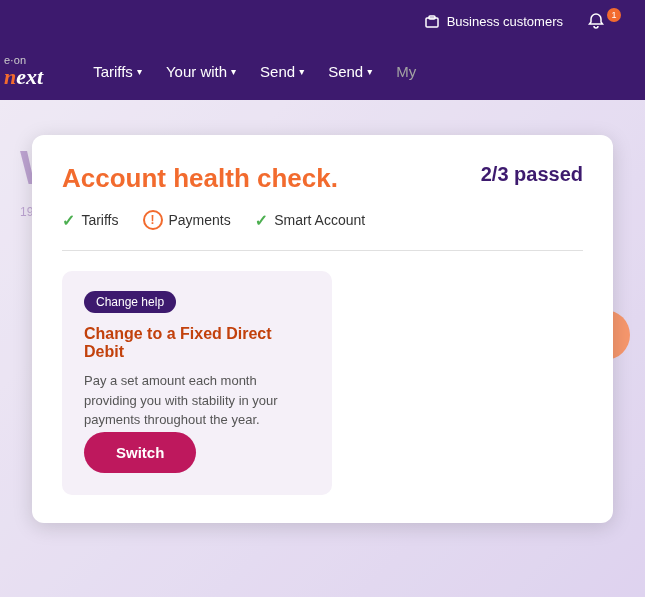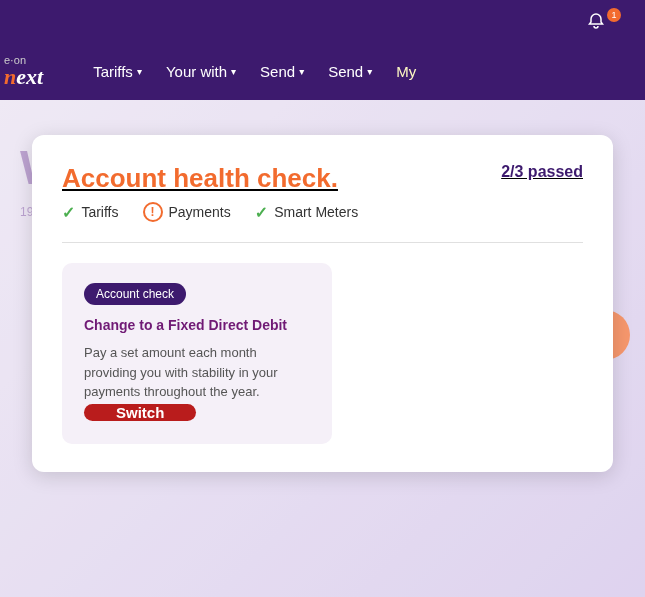--- a/index.html
+++ b/index.html
@@ -78,21 +78,21 @@
       color: white;
       font-size: 15px;
       padding: 8px 10px;
       cursor: pointer;
     }
     .chevron {
       font-size: 10px;
       color: white;
     }
     .nav-my {
-      color: #fef9c3;
+      color: #a3a3a3;
       font-size: 15px;
       padding: 8px 10px;
       cursor: pointer;
     }
 
     
     .page-bg {
       background: linear-gradient(135deg, #e8e0f0 0%, #d0c0e8 100%);
       position: absolute;
       top: 100px;
@@ -169,32 +169,31 @@
       border-radius: 12px;
       padding: 28px 30px 28px 30px;
       z-index: 10;
       box-shadow: 0 4px 20px rgba(0,0,0,0.15);
     }
 
     .modal-header {
       display: flex;
       justify-content: space-between;
       align-items: flex-start;
-      margin-bottom: 8px;
-      text-decoration: underline;
+      margin-bottom: 16px;
     }
 
     .modal-title {
       font-size: 26px;
       font-weight: bold;
       color: #f26b2e;
     }
 
     .modal-score {
-      font-size: 16px;
+      font-size: 20px;
       font-weight: bold;
       color: #3d1a6e;
       text-align: right;
     }
 
     .modal-checks {
       display: flex;
       gap: 24px;
       align-items: center;
       margin-bottom: 0;
@@ -247,38 +246,38 @@
       background-color: #3d1a6e;
       color: white;
       font-size: 12px;
       padding: 4px 12px;
       border-radius: 20px;
       display: inline-block;
       margin-bottom: 12px;
     }
 
     .action-title {
-      font-size: 14px;
-      font-weight: bold;
-      color: #701a75;
+      font-size: 16px;
+      font-weight: bold;
+      color: #c2410c;
       margin-bottom: 10px;
     }
 
     .action-desc {
       font-size: 13px;
       color: #555;
       line-height: 1.5;
       margin-bottom: 2px;
     }
 
     .action-btn {
-      background-color: #b91c1c;
+      background-color: #be185d;
       color: white;
       border: none;
-      padding: 0 32px;
+      padding: 12px 32px;
       border-radius: 25px;
       font-size: 15px;
       font-weight: bold;
       cursor: pointer;
     }
 
     
     .notif-badge {
       background-color: #f26b2e;
       color: white;
@@ -291,20 +290,29 @@
       justify-content: center;
       position: relative;
       top: -6px;
       left: -4px;
     }
   </style>
 </head>
 <body>
 
 <div class="top-bar">
+  <div class="top-bar-item">
+    <span class="top-bar-icon">
+      <svg width="16" height="16" viewBox="0 0 16 16" fill="white">
+        <rect x="2" y="5" width="12" height="9" rx="1" fill="none" stroke="white" stroke-width="1.5"></rect>
+        <rect x="5" y="3" width="6" height="3" rx="1" fill="none" stroke="white" stroke-width="1.5"></rect>
+      </svg>
+    </span>
+    <span>Business customers</span>
+  </div>
   <div class="top-bar-item">
     <span class="top-bar-icon">
       <svg width="18" height="18" viewBox="0 0 18 18" fill="none">
         <path d="M9 2a5 5 0 0 0-5 5v3l-1.5 2h13L14 10V7a5 5 0 0 0-5-5z" stroke="white" stroke-width="1.5"></path>
         <path d="M7 14a2 2 0 0 0 4 0" stroke="white" stroke-width="1.5"></path>
       </svg>
     </span>
     <span class="notif-badge">1</span>
   </div>
 </div>
@@ -362,25 +370,25 @@
     <div class="check-item">
       <span class="check-icon-ok">✓</span>
       <span>Tariffs</span>
     </div>
     <div class="check-item">
       <span class="check-icon-warn">!</span>
       <span>Payments</span>
     </div>
     <div class="check-item">
       <span class="check-icon-ok">✓</span>
-      <span>Smart Meters</span>
+      <span>Smart Account</span>
     </div>
   </div>
 
   <hr class="modal-divider">
 
   <div class="action-card">
-    <div class="action-tag">Account check</div>
+    <div class="action-tag">Change help</div>
     <div class="action-title">Change to a Fixed Direct Debit</div>
     <div class="action-desc">Pay a set amount each month providing you with stability in your payments throughout the year.</div>
     <button class="action-btn">Switch</button>
   </div>
 </div>
 
 </body></html>

